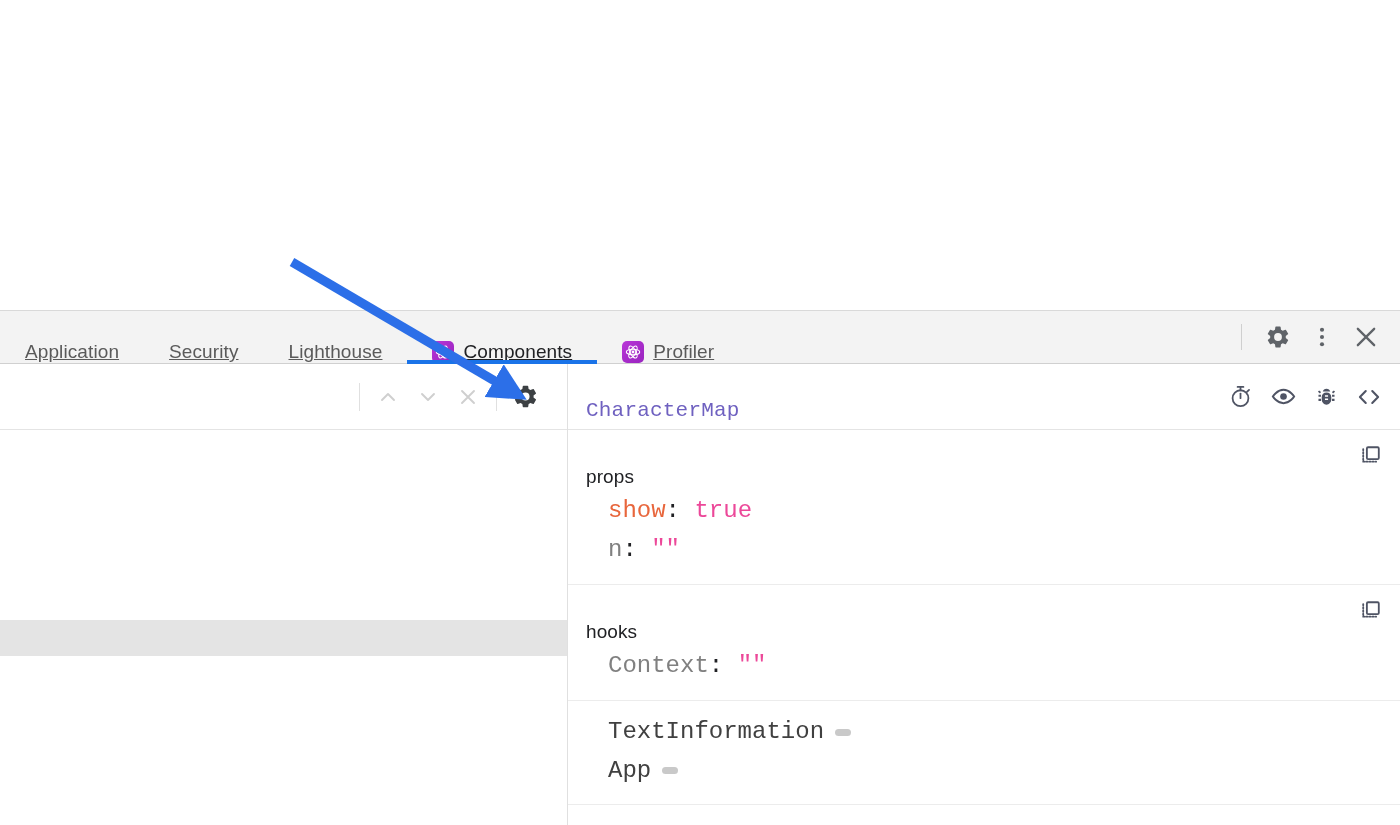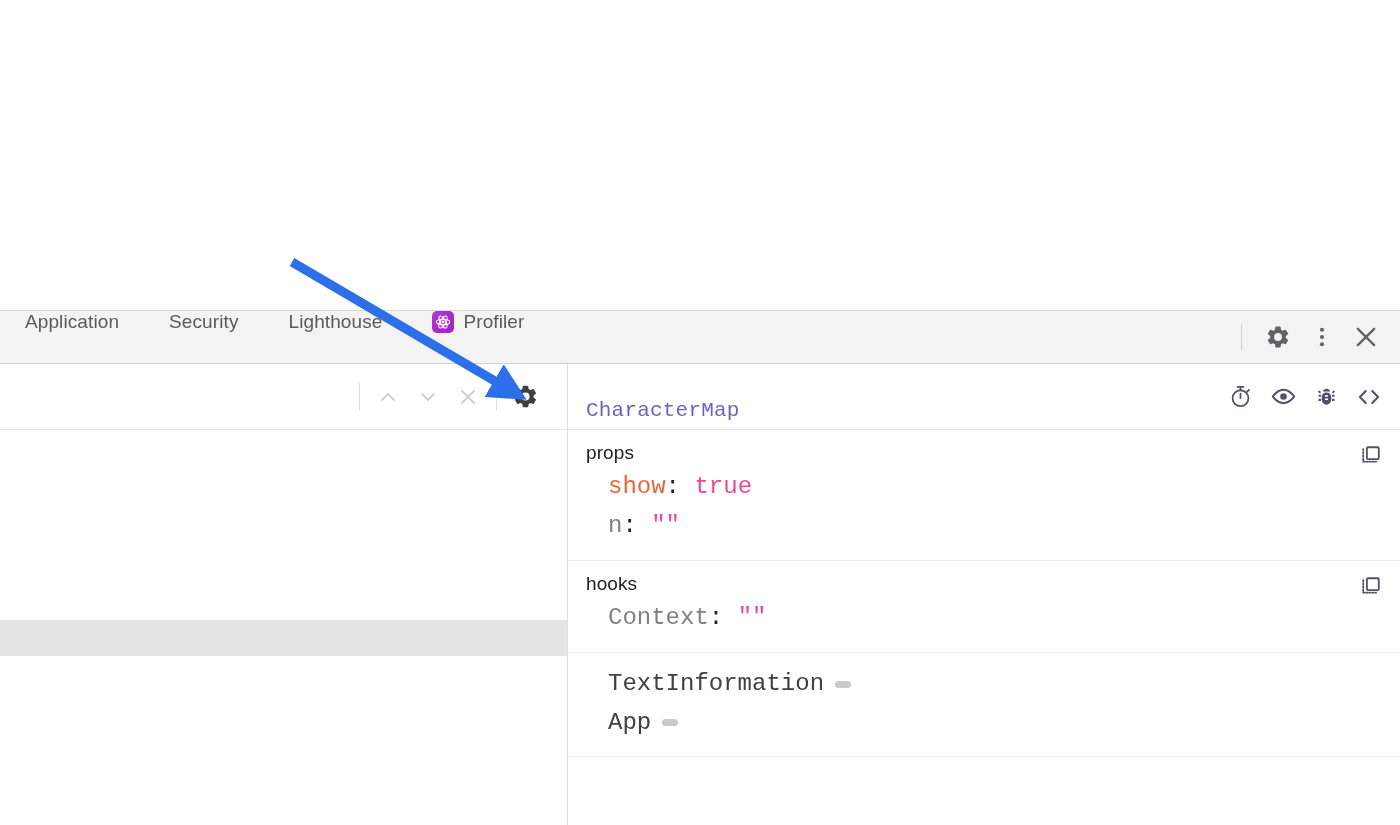--- a/index.html
+++ b/index.html
@@ -39,29 +39,30 @@
     height: 54px;
     background: #f3f3f3;
     border-top: 1px solid #d9d9d9;
     border-bottom: 1px solid #d0d0d0;
     display: flex;
     align-items: stretch;
     box-sizing: border-box;
   }
   .tab {
     display: flex;
-    align-items: flex-start;
+    align-items: flex-end;
     gap: 9px;
     padding: 0 25px;
     font-size: 19px;
     color: #5a5a5a;
     letter-spacing: 0.1px;
     cursor: default;
     position: relative;
     box-sizing: border-box;
+    text-decoration: underline;
   }
   .tab.active {
     color: #202124;
   }
   .tab.active::after {
     content: "";
     position: absolute;
     left: 0; right: 0; bottom: -1px;
     height: 4px;
     background: #1a73e8;
@@ -227,20 +228,21 @@
   .section {
     border-bottom: 1px solid #ececec;
     padding: 12px 0 14px 0;
     position: relative;
   }
   .section-title {
     font-size: 19px;
     color: #202124;
     padding: 0 18px 4px 18px;
     letter-spacing: 0.1px;
+    margin-top: 24px;
   }
   .copy-btn {
     position: absolute;
     top: 10px;
     right: 14px;
     width: 30px; height: 30px;
     display: flex;
     align-items: center;
     justify-content: center;
     color: #4f5464;
@@ -295,20 +297,31 @@
     </div>
 
     <div class="tab">
       <span>Security</span>
     </div>
 
     <div class="tab">
       <span>Lighthouse</span>
     </div>
 
+    <div class="tab active">
+      <span class="react-badge">
+        <svg width="16" height="16" viewBox="0 0 24 24" fill="none">
+          <ellipse cx="12" cy="12" rx="10" ry="4.2" stroke="#ffffff" stroke-width="1.7"></ellipse>
+          <ellipse cx="12" cy="12" rx="10" ry="4.2" stroke="#ffffff" stroke-width="1.7" transform="rotate(60 12 12)"></ellipse>
+          <ellipse cx="12" cy="12" rx="10" ry="4.2" stroke="#ffffff" stroke-width="1.7" transform="rotate(120 12 12)"></ellipse>
+          <circle cx="12" cy="12" r="2.1" fill="#ffffff"></circle>
+        </svg>
+      </span>
+      <span>Components</span>
+    </div>
 
     <div class="tab">
       <span class="react-badge">
         <svg width="16" height="16" viewBox="0 0 24 24" fill="none">
           <ellipse cx="12" cy="12" rx="10" ry="4.2" stroke="#ffffff" stroke-width="1.7"></ellipse>
           <ellipse cx="12" cy="12" rx="10" ry="4.2" stroke="#ffffff" stroke-width="1.7" transform="rotate(60 12 12)"></ellipse>
           <ellipse cx="12" cy="12" rx="10" ry="4.2" stroke="#ffffff" stroke-width="1.7" transform="rotate(120 12 12)"></ellipse>
           <circle cx="12" cy="12" r="2.1" fill="#ffffff"></circle>
         </svg>
       </span>

